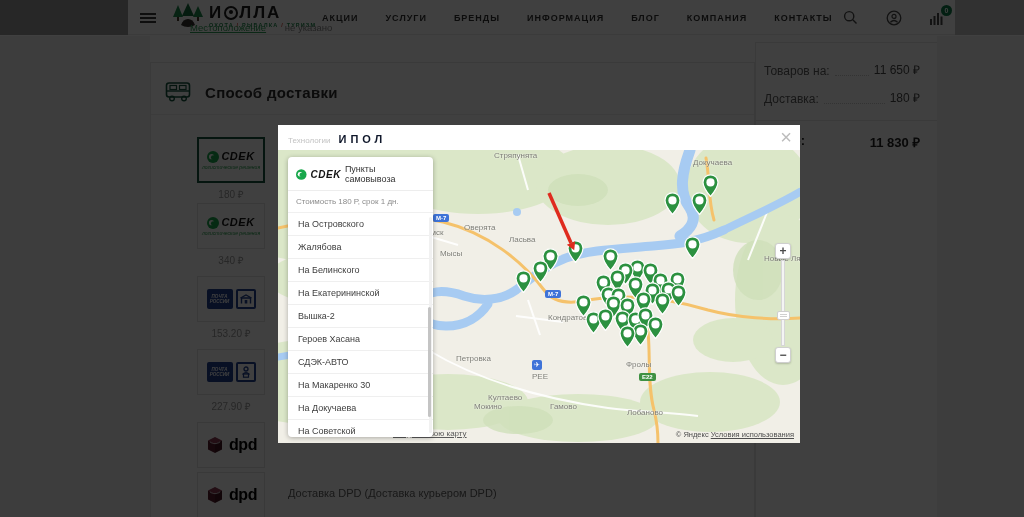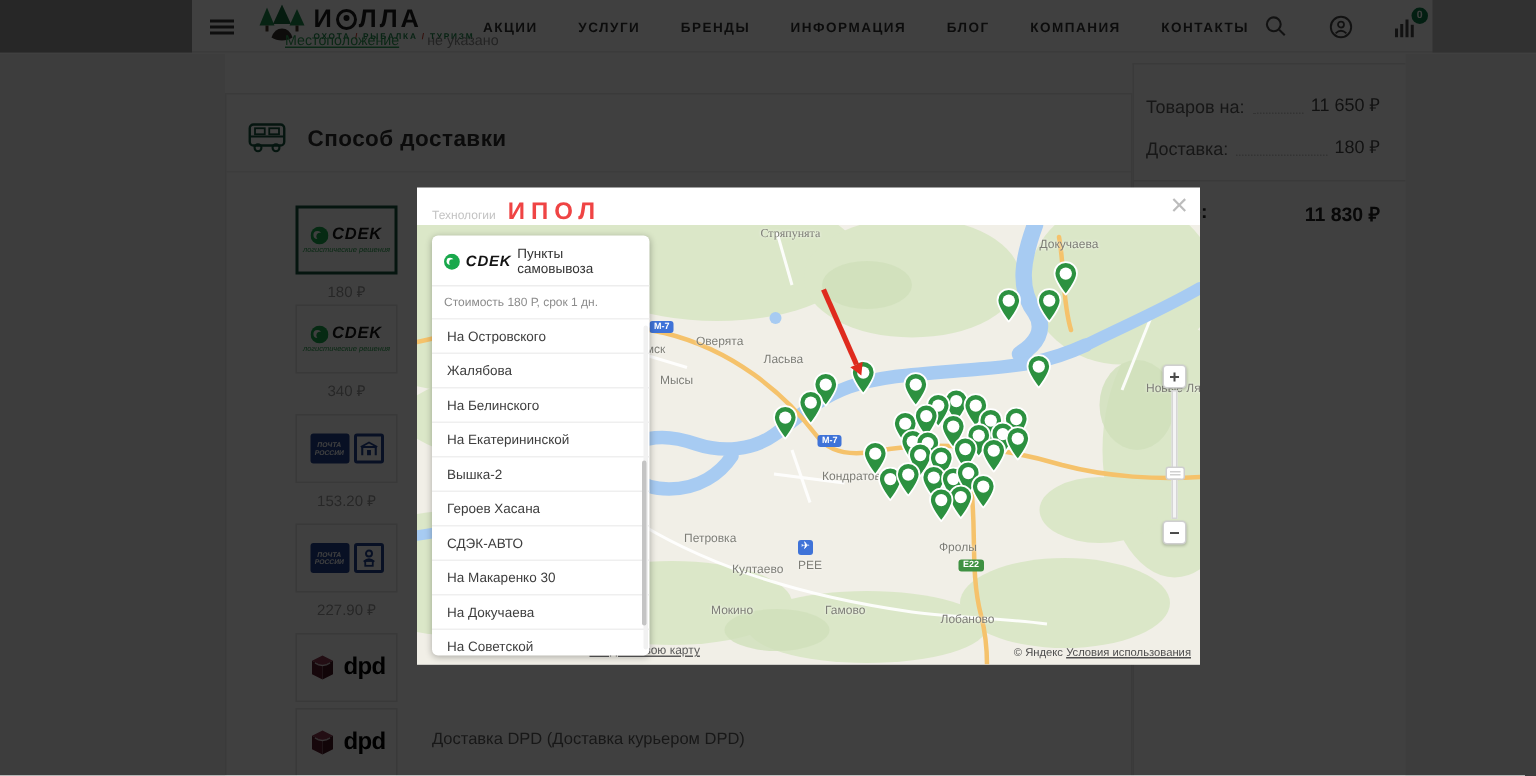--- a/index.html
+++ b/index.html
@@ -72,21 +72,21 @@
   .dpd-row { display:flex; align-items:center; gap:4px; }
   .dpd-word { font-size:16px; font-weight:800; color:#000000; letter-spacing:-.5px; }
 
   
   .overlay { position:absolute; inset:0; background:rgba(0,0,0,.75); z-index:50; }
 
   
   .modal { position:absolute; left:278px; top:125px; width:522px; height:318px; background:#fff; z-index:100; }
   .wm { position:absolute; left:10px; top:8px; display:flex; align-items:baseline; gap:8px; }
   .wm-pre { font-size:8px; color:#c3c3c3; }
-  .wm-brand { font-size:16px; font-weight:800; color:#ef4444; letter-spacing:4px; }
+  .wm-brand { font-size:11px; font-weight:800; color:#0f172a; letter-spacing:4px; }
   .modal-close { position:absolute; top:2px; right:8px; font-size:20px; font-weight:300; color:#bcbcbc; cursor:pointer; line-height:20px; }
 
   .map { position:absolute; left:0; top:25px; width:522px; height:293px; overflow:hidden; background:#f1efe7; cursor:grab; }
   .map svg.bg { position:absolute; left:0; top:0; }
   .map-label { position:absolute; font-size:8px; color:#7d7d76; white-space:nowrap; z-index:2; text-shadow:0 0 2px #fff; }
   .road-badge { position:absolute; z-index:2; font-size:6px; font-weight:700; color:#fff; padding:1px 3px; border-radius:2px; }
   .plane-badge { position:absolute; z-index:2; width:10px; height:10px; border-radius:2px; background:#3f73d8; color:#fff;
                  font-size:7px; line-height:10px; text-align:center; }
   .pin { position:absolute; z-index:3; width:17px; height:23px; cursor:pointer; }
   .arrow-svg { position:absolute; left:0; top:0; z-index:4; pointer-events:none; }
@@ -391,30 +391,30 @@
           </div>
       </div>
       <div class="zbtn">−</div>
     </div>
 
     <div class="map-link">Создать свою карту</div>
     <div class="map-copy">
       <span>© Яндекс</span>
       <u>Условия использования</u>
     </div>
-  <span class="map-label" style="left: 229px; top: 1px; font-family: Liberation Serif, serif;">Стряпунята</span>
+  <span class="map-label" style="left: 216px; top: 1px;">Стряпунята</span>
       <span class="map-label" style="left: 415px; top: 8px;">Докучаева</span>
       <span class="map-label" style="left: 118px; top: 78px;">Краснокамск</span>
       <span class="map-label" style="left: 186px; top: 73px;">Оверята</span>
       <span class="map-label" style="left: 231px; top: 85px;">Ласьва</span>
       <span class="map-label" style="left: 162px; top: 99px;">Мысы</span>
       <span class="map-label" style="left: 260px; top: 163px; padding-left: 10px;">Кондратово</span>
       <span class="map-label" style="left: 178px; top: 204px;">Петровка</span>
       <span class="map-label" style="left: 348px; top: 210px;">Фролы</span>
-      <span class="map-label" style="left: 194px; top: 225px; padding-left: 16px;">Култаево</span>
+      <span class="map-label" style="left: 194px; top: 243px; padding-left: 16px;">Култаево</span>
       <span class="map-label" style="left: 196px; top: 252px;">Мокино</span>
       <span class="map-label" style="left: 272px; top: 252px;">Гамово</span>
       <span class="map-label" style="left: 349px; top: 258px;">Лобаново</span>
       <span class="map-label" style="left: 486px; top: 104px;">Новые Ляды</span>
       <span class="map-label" style="left: 254px; top: 222px;">PEE</span>
       <span class="road-badge" style="left: 155px; top: 64px; background: rgb(63, 115, 216);">М-7</span>
       <span class="road-badge" style="left: 267px; top: 140px; background: rgb(63, 115, 216);">М-7</span>
       <span class="road-badge" style="left: 361px; top: 223px; background: rgb(63, 145, 66);">Е22</span>
       <span class="plane-badge" style="left: 254px; top: 210px;">✈</span>
       <span class="pin" style="left: 424px; top: 24px;"><svg width="17" height="23" viewBox="0 0 17 23">

